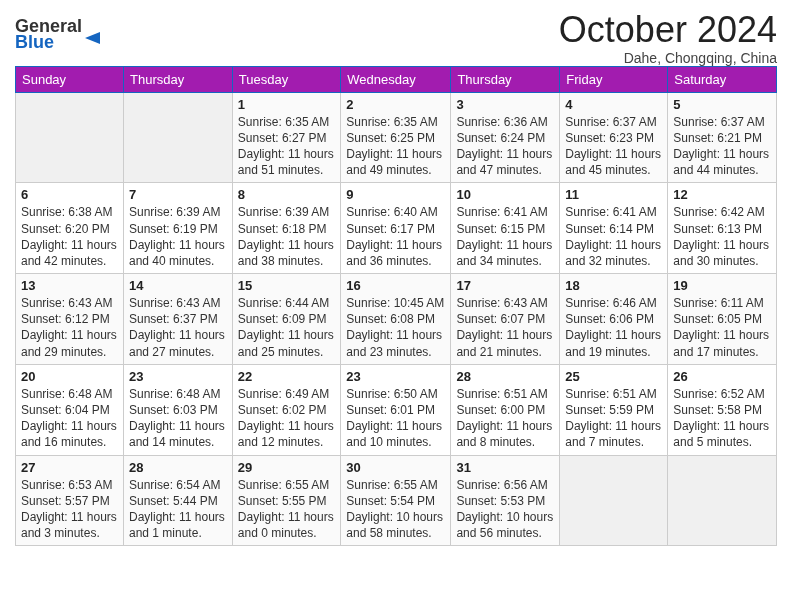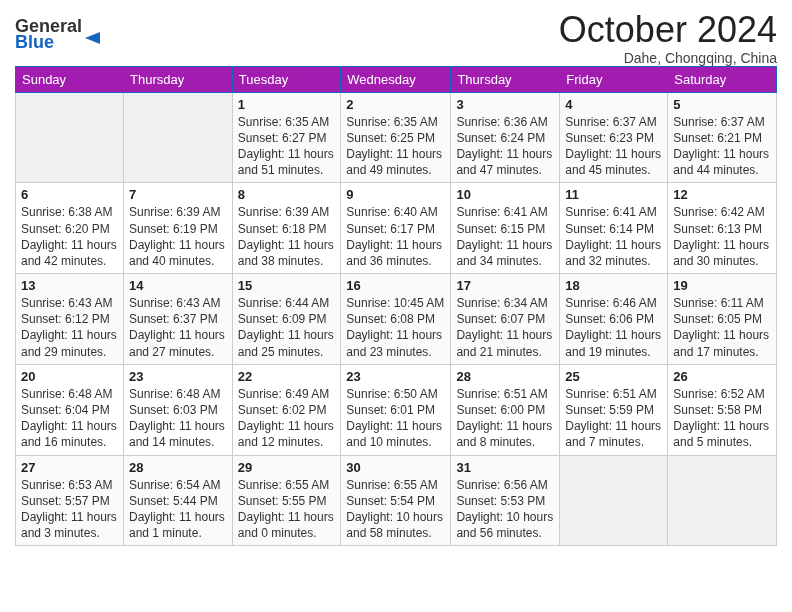--- a/index.html
+++ b/index.html
@@ -215,21 +215,21 @@
 Daylight: 11 hours and 25 minutes.</div>
           </td>
           <td>
             <span class="day-number">16</span>
             <div class="day-info">Sunrise: 10:45 AM
 Sunset: 6:08 PM
 Daylight: 11 hours and 23 minutes.</div>
           </td>
           <td>
             <span class="day-number">17</span>
-            <div class="day-info">Sunrise: 6:34 AM
+            <div class="day-info">Sunrise: 6:43 AM
 Sunset: 6:07 PM
 Daylight: 11 hours and 21 minutes.</div>
           </td>
           <td>
             <span class="day-number">18</span>
             <div class="day-info">Sunrise: 6:46 AM
 Sunset: 6:06 PM
 Daylight: 11 hours and 19 minutes.</div>
           </td>
           <td>

